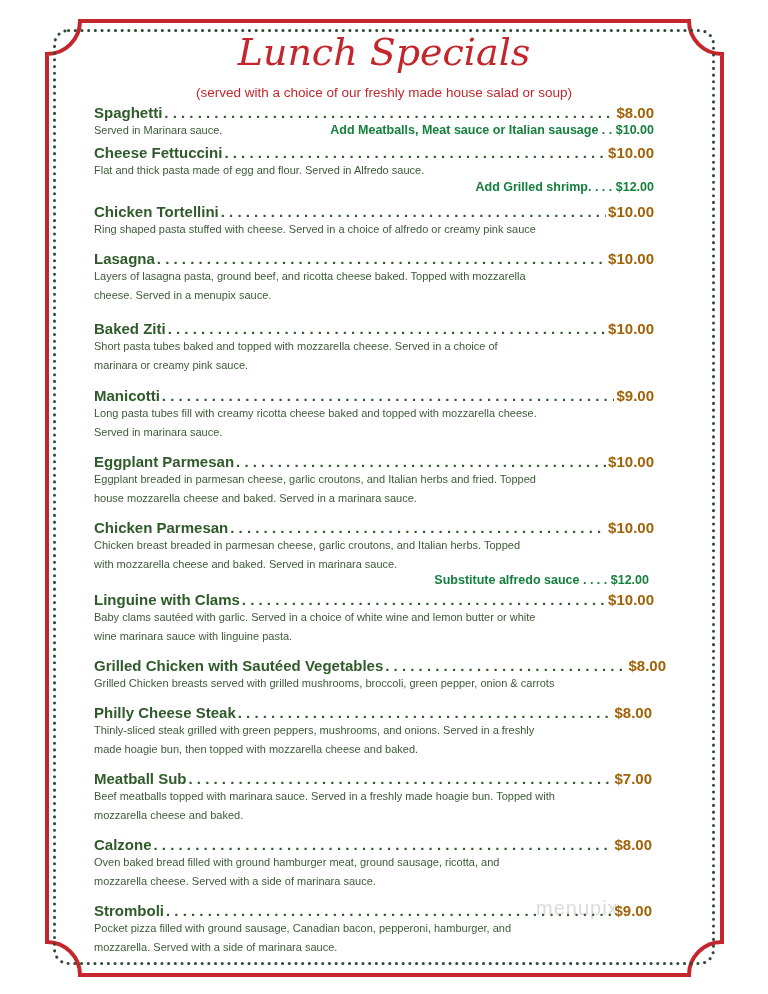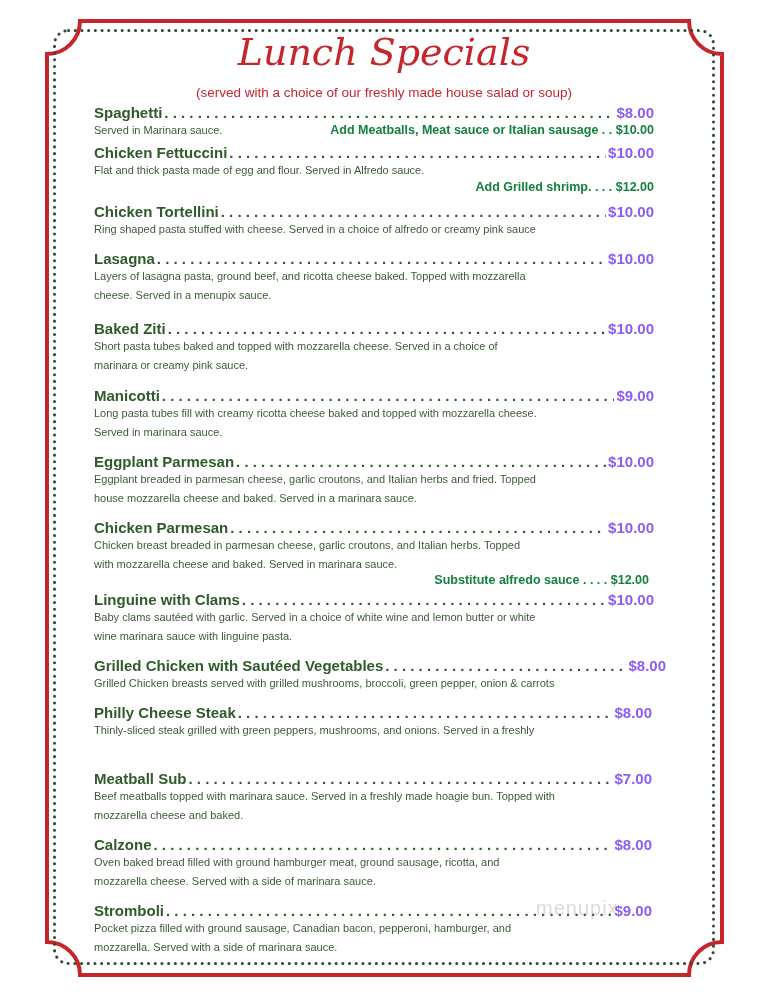--- a/index.html
+++ b/index.html
@@ -5,21 +5,21 @@
   html, body { margin:0; padding:0; background:#ffffff; }
   body { width:768px; height:994px; position:relative; overflow:hidden; font-family:"Liberation Sans", sans-serif; }
   .frame { position:absolute; left:0; top:0; width:768px; height:994px; }
   .title { position:absolute; left:0; width:768px; top:30px; text-align:center; font-family:"DejaVu Serif", serif; font-style:italic; font-size:38px; color:#c4262c; letter-spacing:0px; }
   .subtitle { position:absolute; left:0; width:768px; top:85px; text-align:center; font-size:13.5px; color:#c4262c; }
   .item { position:absolute; left:94px; width:560px; }
   .row { display:flex; align-items:baseline; white-space:nowrap; overflow:hidden; }
   .name { font-weight:bold; font-size:15px; color:#2e5b29; }
   .dots { flex:1; overflow:hidden; font-weight:bold; font-size:15px; color:#2e5b29; letter-spacing:3.2px; margin:0 2px; }
   .dots::before { content:". . . . . . . . . . . . . . . . . . . . . . . . . . . . . . . . . . . . . . . . . . . . . . . . . . . . . . . . . . . . . . . . . . . . . . . . . . . . . . . . . . . . ."; letter-spacing:0px; }
-  .price { font-weight:bold; font-size:15px; color:#8b5cf6; }
+  .price { font-weight:bold; font-size:15px; color:#a16207; }
   .desc { font-size:11px; color:#3c5a37; line-height:19px; }
   .addon { font-size:12.5px; font-weight:bold; color:#15803d; }
   .desc-row { display:flex; justify-content:space-between; align-items:baseline; }
   .watermark { position:absolute; left:536px; top:897px; font-size:20px; color:rgba(150,150,150,0.35); letter-spacing:1px; }
 </style>
 </head>
 <body>
 
 <svg class="frame" width="768" height="994" viewBox="0 0 768 994">
 
@@ -38,21 +38,21 @@
       <span class="price">$8.00</span>
     </div>
   <div class="desc-row">
       <span class="desc">Served in Marinara sauce.</span>
       <span class="addon">Add Meatballs, Meat sauce or Italian sausage . . $10.00</span>
     </div>
 </div>
 
 <div class="item" style="top:144px;">
   <div class="row">
-      <span class="name">Chicken Fettuccini</span>
+      <span class="name">Cheese Fettuccini</span>
       <span class="dots"></span>
       <span class="price">$10.00</span>
     </div>
   <div class="desc">Flat and thick pasta made of egg and flour.  Served in Alfredo sauce.</div>
   <div class="desc-row" style="justify-content:flex-end;">
       <span class="addon">Add Grilled shrimp. . . . $12.00</span>
     </div>
 </div>
 
 <div class="item" style="top:203px;">
@@ -134,20 +134,21 @@
   <div class="desc" style="white-space:nowrap;">Grilled Chicken breasts served with grilled mushrooms, broccoli, green pepper, onion &amp; carrots</div>
 </div>
 
 <div class="item" style="top:704px; width:558px;">
   <div class="row">
       <span class="name">Philly Cheese Steak</span>
       <span class="dots"></span>
       <span class="price">$8.00</span>
     </div>
   <div class="desc" style="white-space:nowrap;">Thinly-sliced steak grilled with green peppers, mushrooms, and onions.  Served in a freshly</div>
+  <div class="desc">made hoagie bun, then topped with mozzarella cheese and baked.</div>
 </div>
 
 <div class="item" style="top:770px; width:558px;">
   <div class="row">
       <span class="name">Meatball Sub</span>
       <span class="dots"></span>
       <span class="price">$7.00</span>
     </div>
   <div class="desc" style="white-space:nowrap;">Beef meatballs topped with marinara sauce.  Served in a freshly made hoagie bun. Topped with</div>
   <div class="desc">mozzarella cheese and baked.</div>

